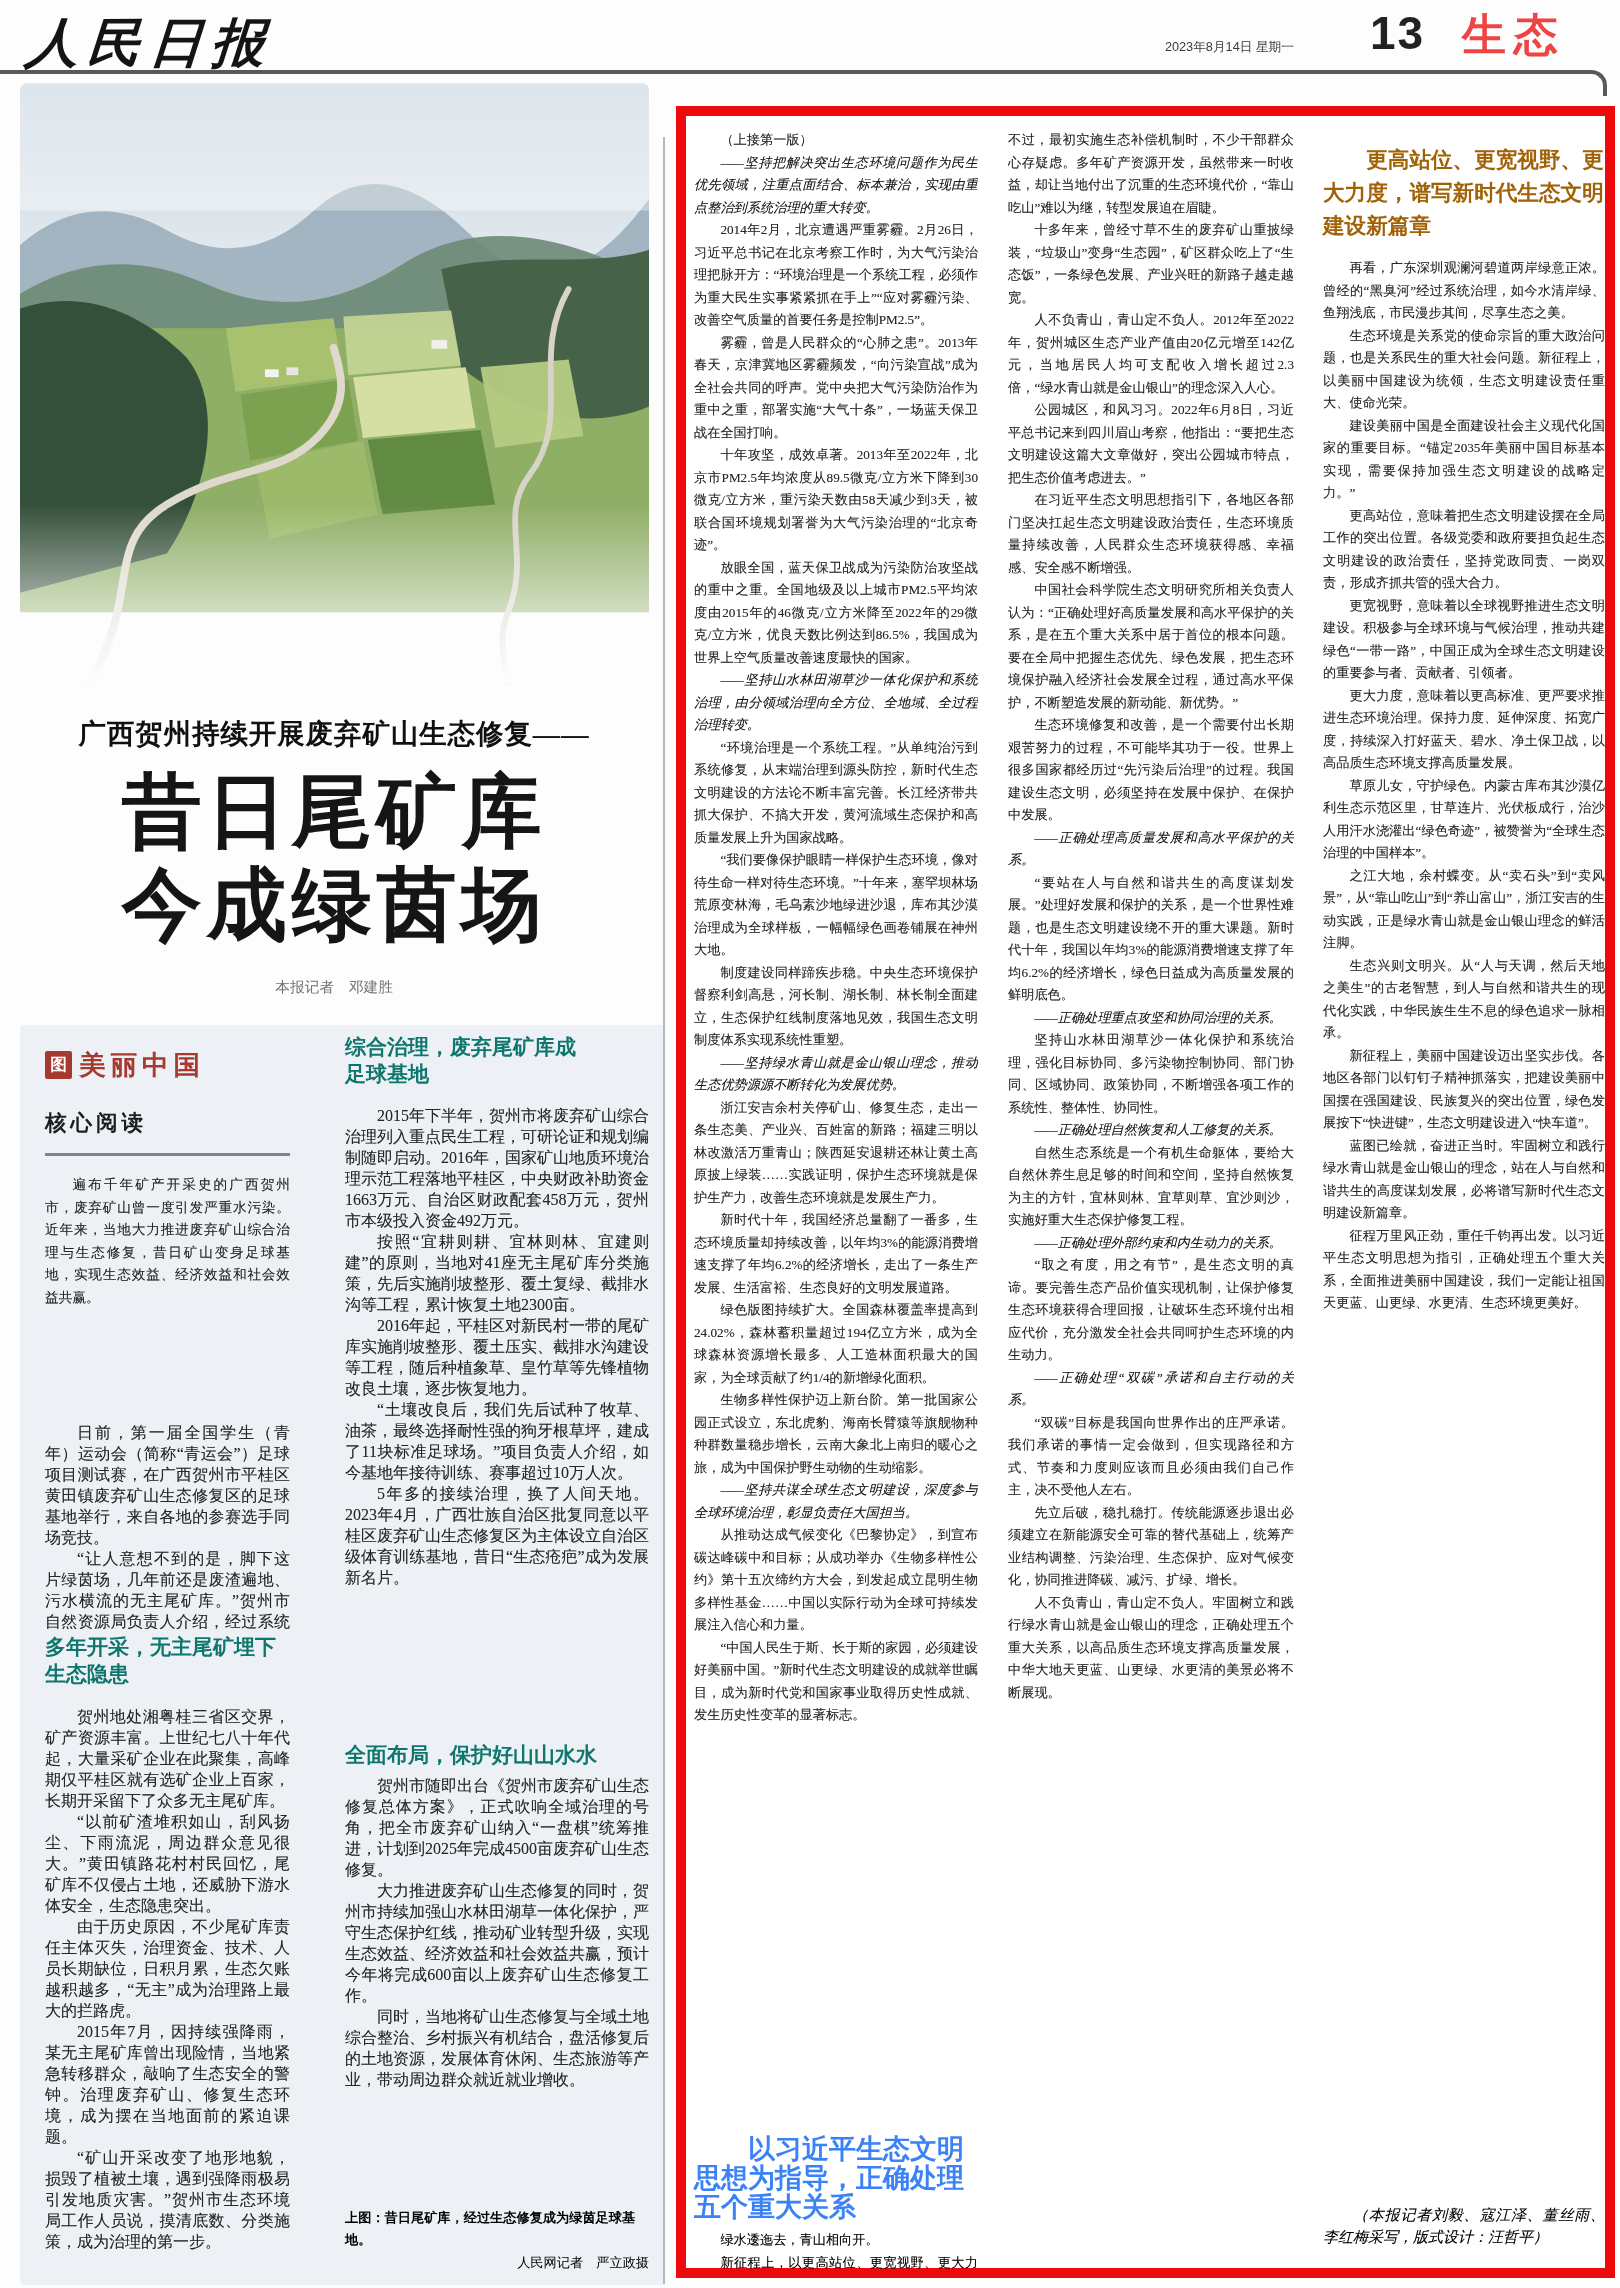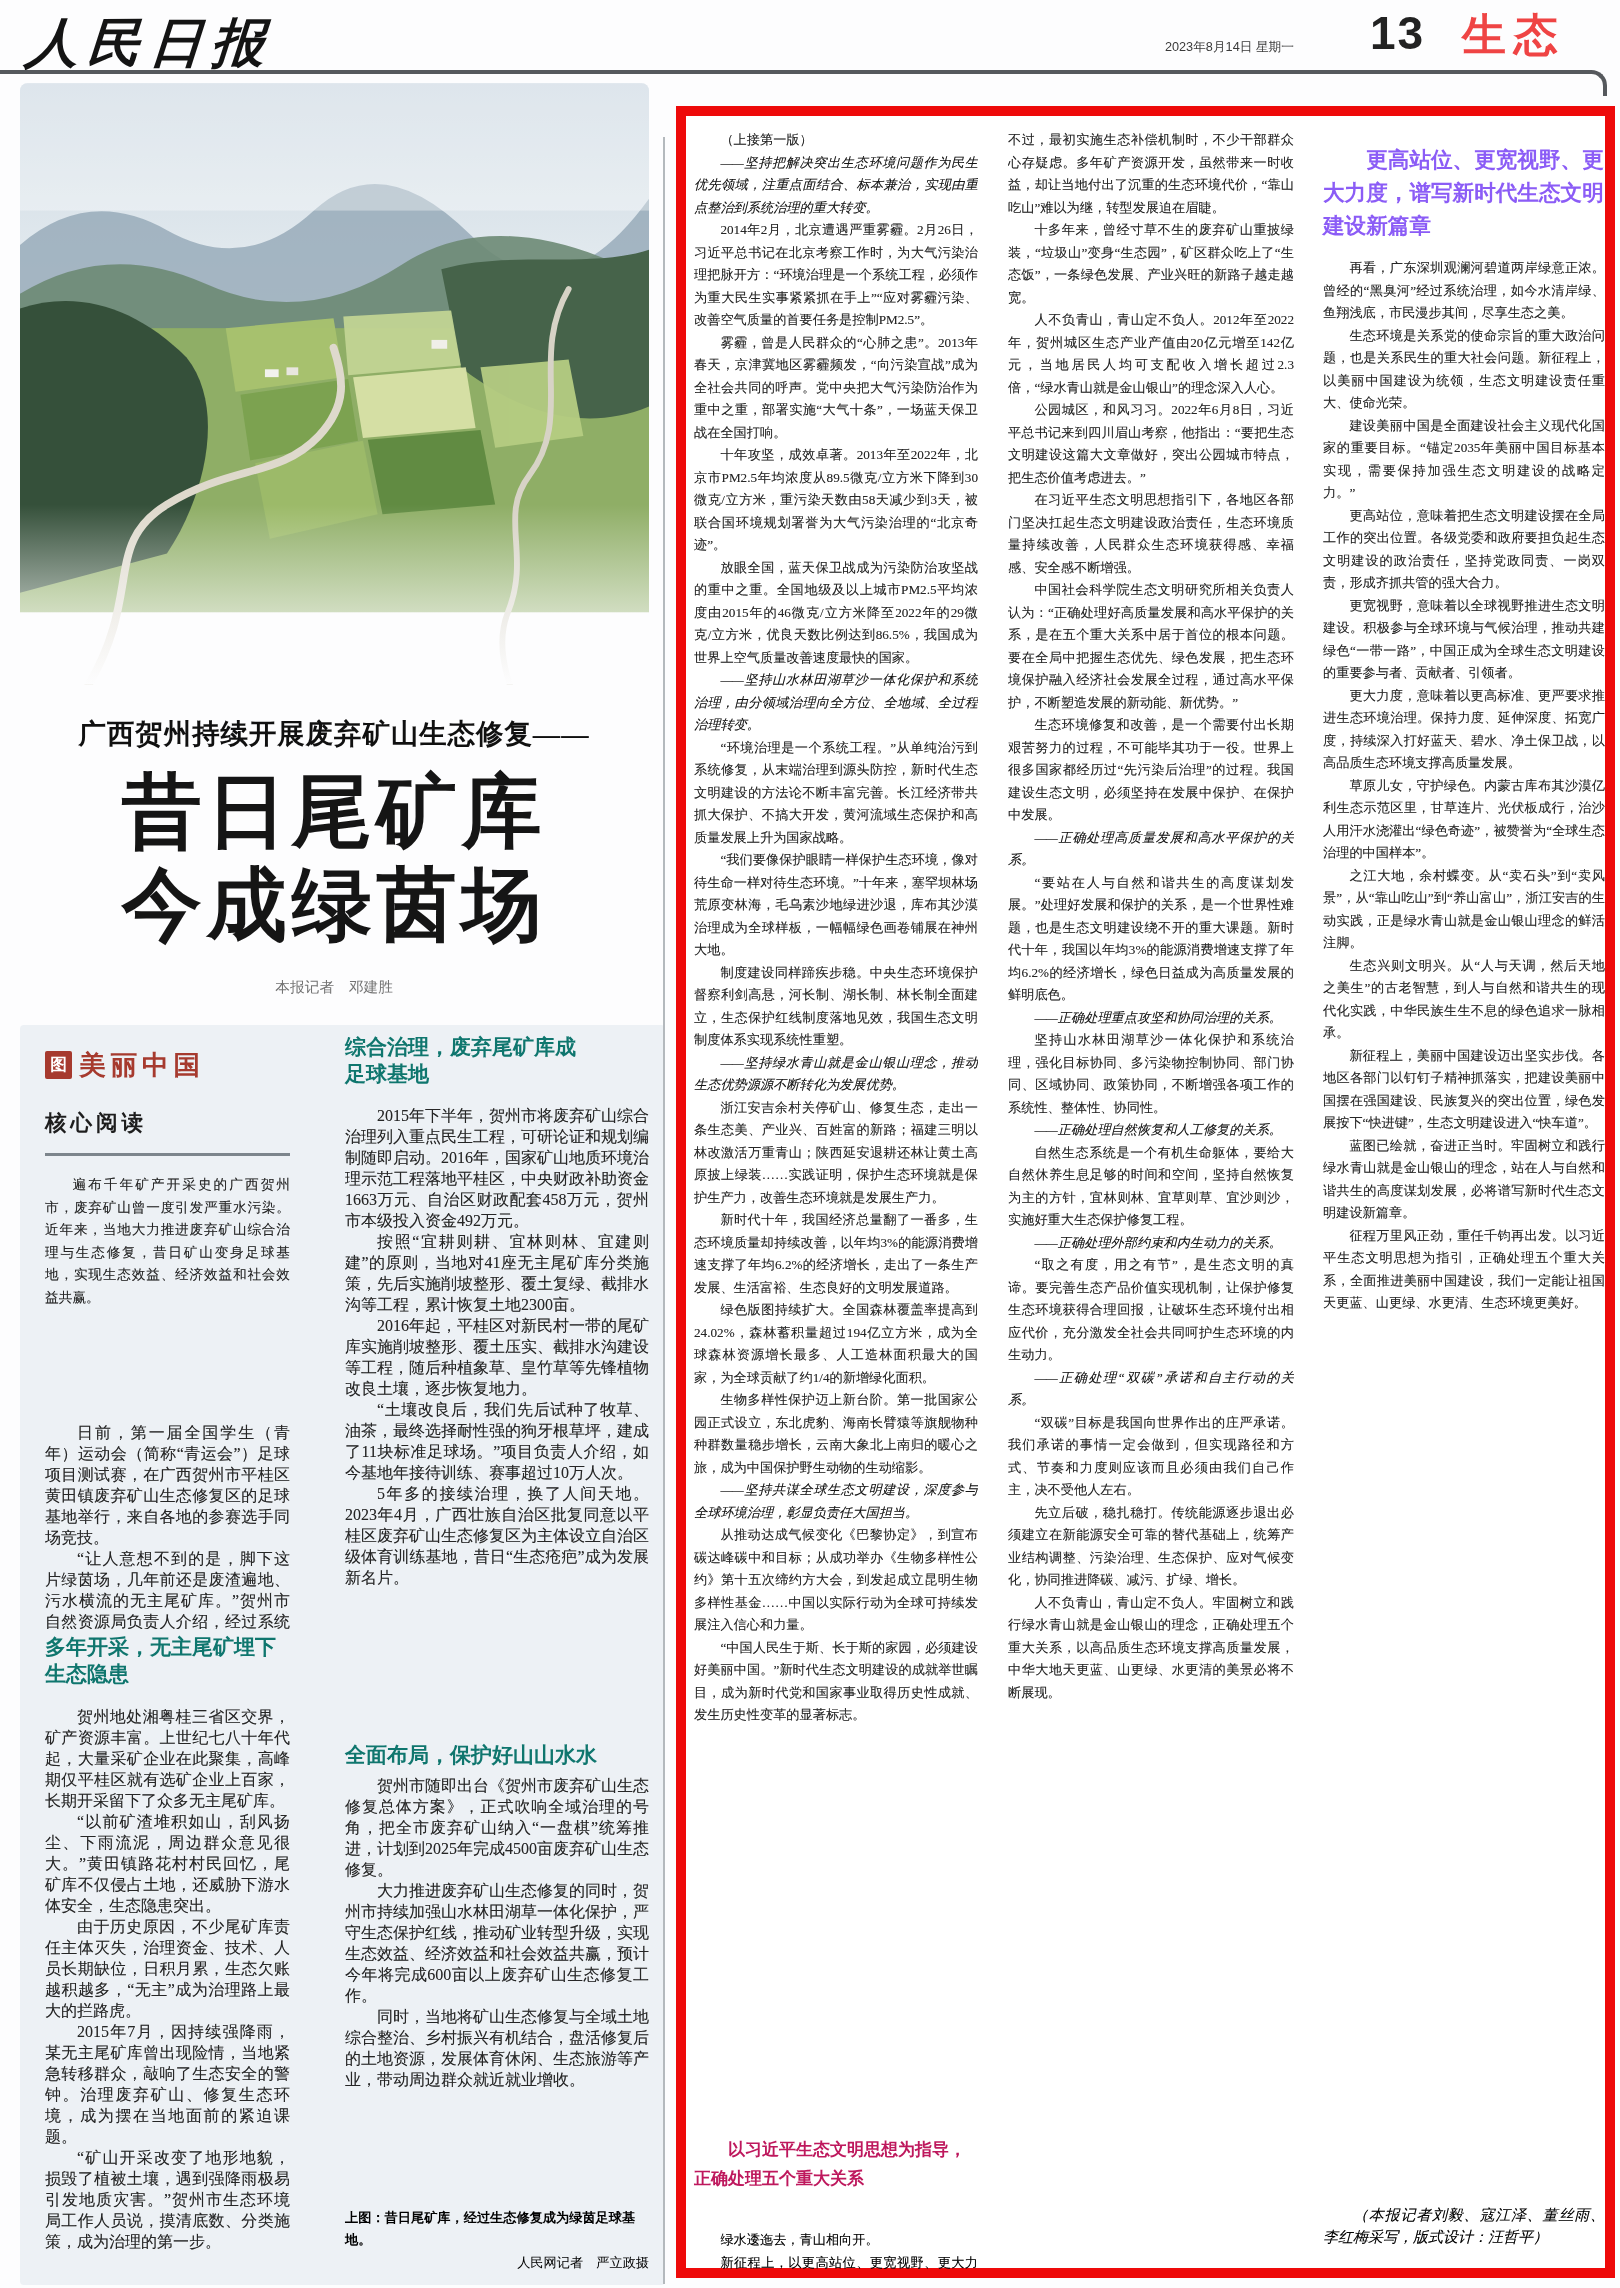--- a/index.html
+++ b/index.html
@@ -56,27 +56,27 @@
               font-size:21px; line-height:27.4px; color:#0f766e; }
 
   .v-div { position:absolute; left:663px; top:137px; width:2px; height:2147px; background:#b4b9bd; }
 
   
   .frame { position:absolute; left:676px; top:106px; width:939px; height:2172px;
            border:10.8px solid #ee0a0a; background:#ffffff; }
 
   .fcol { position:absolute; font-size:13.2px; line-height:22.5px; color:#262626; }
   .fc1 { left:694px;  top:129px; width:284px; height:1996px; overflow:hidden; }
-  .fc1h { position:absolute; left:694px; top:2135px; width:284px; font-size:17px; line-height:29px;
-          font-weight:700; font-family:"Liberation Sans","DejaVu Sans",sans-serif; color:#be185d; text-indent:2em; }
+  .fc1h { position:absolute; left:694px; top:2135px; width:284px; font-size:27px; line-height:29px;
+          font-weight:700; font-family:"Liberation Sans","DejaVu Sans",sans-serif; color:#3b82f6; text-indent:2em; }
   .fc1t { position:absolute; left:694px; top:2229px; width:284px; height:45px; overflow:hidden;
           font-size:13.2px; line-height:22.5px; }
   .fc2 { left:1008px; top:129px; width:286px; height:2139px; overflow:hidden; }
   .fc3h { position:absolute; left:1323px; top:143px; width:282px; font-size:21.6px; line-height:33px;
-          font-weight:800; font-family:"Liberation Sans","DejaVu Sans",sans-serif; color:#8b5cf6; text-indent:2em; }
+          font-weight:800; font-family:"Liberation Sans","DejaVu Sans",sans-serif; color:#a16207; text-indent:2em; }
   .fc3 { left:1323px; top:257px; width:282px; height:1941px; overflow:hidden; }
   .fc3c { position:absolute; left:1323px; top:2205px; width:282px; height:59px; overflow:hidden;
           font-size:15px; line-height:21.6px; font-style:italic; }
 
   .para { margin:0; text-indent:2em; text-align:justify; text-shadow:0 0 0.4px rgba(0,0,0,.3); }
   .s-kai { font-style:italic; color:#151515; }
   .s-cont { text-indent:0; }
   .body-sm p { margin:0; }
   .colA1,.colA2,.colB1,.colB2,.core-text { color:#262626; }
 </style>

